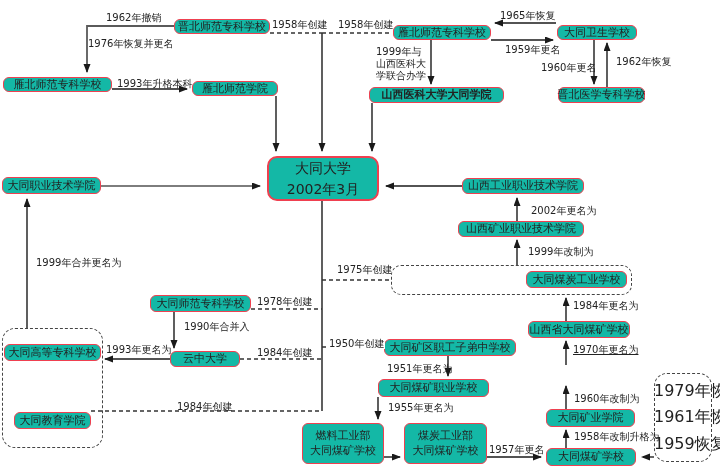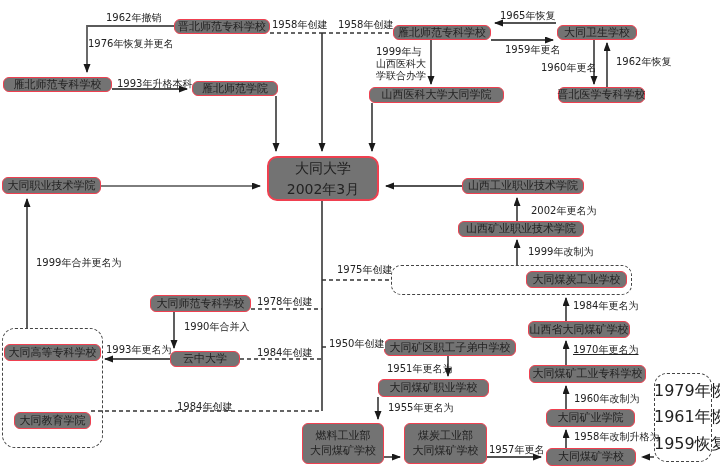--- a/index.html
+++ b/index.html
@@ -1,19 +1,19 @@
 <!DOCTYPE html>
 <html><head>
 <meta charset="utf-8">
 <style>
   html,body{margin:0;padding:0;background:#fff;}
   #stage{position:relative;width:720px;height:475px;background:#fff;overflow:hidden;
          font-family:"DejaVu Sans","Liberation Sans",sans-serif;}
   #wires{position:absolute;left:0;top:0;z-index:1;}
-  .node{position:absolute;box-sizing:border-box;background:#737373;border:1.5px solid #ef4050;
+  .node{position:absolute;box-sizing:border-box;background:#14b8a6;border:1.5px solid #ef4050;
         border-radius:6px;display:flex;align-items:center;justify-content:center;
         font-size:11px;color:#222;white-space:nowrap;z-index:2;line-height:1.05;}
   .node.big{border-width:2px;border-radius:10px;font-size:14px;white-space:pre-line;
         text-align:center;line-height:1.45;}
   .node.two{white-space:pre-line;text-align:center;line-height:1.35;}
   .dashedbox{position:absolute;box-sizing:border-box;border:1.5px dashed #444;
         border-radius:13px;background:transparent;z-index:0;}
   .elabel{position:absolute;font-size:10px;color:#222;white-space:nowrap;z-index:3;line-height:1.1;}
   .elabel.ml{white-space:pre-line;line-height:1.2;}
   .elabel.bg{background:#fff;padding:0 1px;}
@@ -71,29 +71,28 @@
   <div class="dashedbox" style="left:2px;top:328px;width:101px;height:120px;"></div>
   <div class="dashedbox" style="left:391px;top:265px;width:241px;height:30px;border-radius:10px;"></div>
   <div class="dashedbox" style="left:654px;top:373px;width:58px;height:89px;"></div>
 
   <div class="node" style="left:174px;top:19px;width:96px;height:15px;">晋北师范专科学校</div>
   <div class="node" style="left:3px;top:77px;width:109px;height:15px;">雁北师范专科学校</div>
   <div class="node" style="left:192px;top:81px;width:86px;height:15px;">雁北师范学院</div>
   <div class="node" style="left:393px;top:25px;width:98px;height:15px;">雁北师范专科学校</div>
   <div class="node" style="left:557px;top:25px;width:80px;height:15px;">大同卫生学校</div>
   <div class="node" style="left:558px;top:87px;width:87px;height:16px;">晋北医学专科学校</div>
-  <div class="node" style="left:369px;top:87px;width:135px;height:16px;">山西医科大学大同学院</div>
+  <div class="node" style="left:369px;top:87px;width:135px;height:16px;font-weight:bold;">山西医科大学大同学院</div>
   <div class="node big" style="left:267px;top:156px;width:112px;height:45px;">大同大学
 2002年3月</div>
   <div class="node" style="left:2px;top:177px;width:99px;height:17px;">大同职业技术学院</div>
   <div class="node" style="left:462px;top:178px;width:122px;height:16px;">山西工业职业技术学院</div>
   <div class="node" style="left:458px;top:221px;width:126px;height:16px;">山西矿业职业技术学院</div>
   <div class="node" style="left:526px;top:271px;width:101px;height:17px;">大同煤炭工业学校</div>
   <div class="node" style="left:528px;top:321px;width:102px;height:17px;">山西省大同煤矿学校</div>
-  <div class="node" style="left:529px;top:365px;width:117px;height:18px;">大同煤矿工业专科学校</div>
   <div class="node" style="left:546px;top:409px;width:89px;height:18px;">大同矿业学院</div>
   <div class="node" style="left:546px;top:448px;width:90px;height:18px;">大同煤矿学校</div>
   <div class="node" style="left:150px;top:295px;width:101px;height:17px;">大同师范专科学校</div>
   <div class="node" style="left:170px;top:351px;width:70px;height:16px;">云中大学</div>
   <div class="node" style="left:4px;top:344px;width:97px;height:17px;">大同高等专科学校</div>
   <div class="node" style="left:14px;top:412px;width:77px;height:17px;">大同教育学院</div>
   <div class="node" style="left:384px;top:339px;width:132px;height:17px;">大同矿区职工子弟中学校</div>
   <div class="node" style="left:378px;top:379px;width:111px;height:18px;">大同煤矿职业学校</div>
   <div class="node two" style="left:302px;top:423px;width:82px;height:41px;">燃料工业部
 大同煤矿学校</div>

